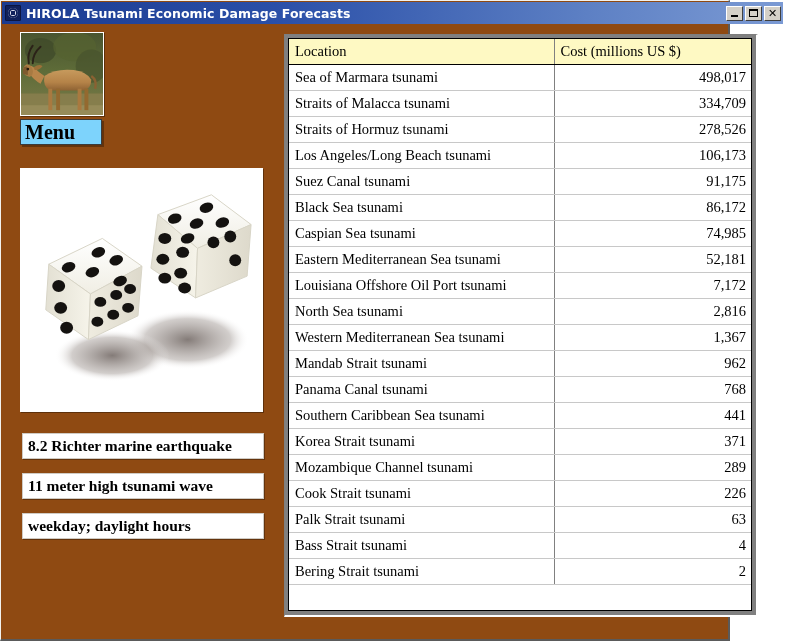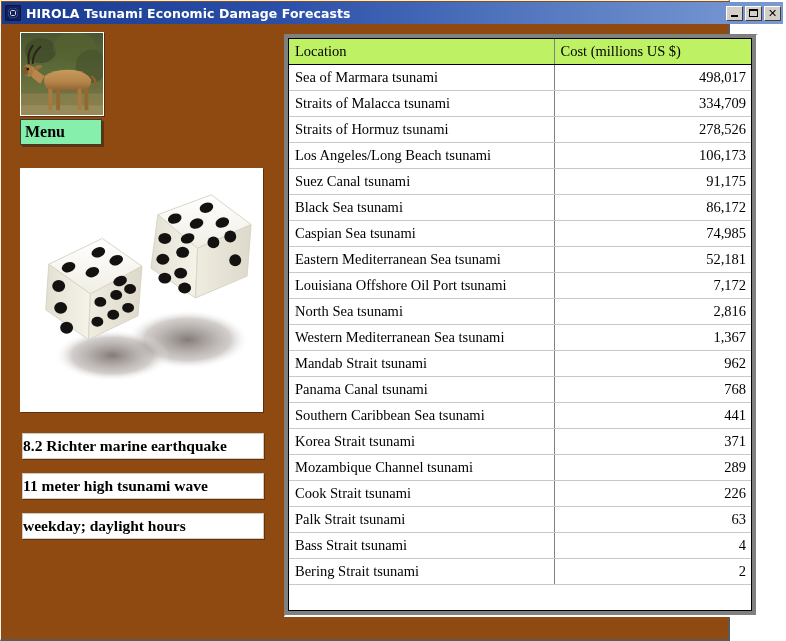--- a/index.html
+++ b/index.html
@@ -137,29 +137,29 @@
     overflow: hidden;
     position: relative;
     box-shadow: 1px 1px 0 rgba(0,0,0,0.35);
   }
   .hirola-svg { display: block; width: 100%; height: 100%; }
 
   .menu-btn {
     margin-top: 3px;
     width: 82px;
     height: 26px;
-    background: #86efac;
+    background: #7dd3fc;
     border: 1px solid #3a3a3a;
     box-sizing: border-box;
     display: flex;
     align-items: center;
     padding-left: 4px;
     font-family: "Liberation Serif", serif;
     font-weight: bold;
-    font-size: 16px;
+    font-size: 20px;
     color: #000;
     cursor: default;
     box-shadow: 2px 2px 0 rgba(0,0,0,0.30);
   }
 
   .dice-panel {
     position: absolute;
     left: 0px;
     top: 136px;
     width: 243px;
@@ -175,20 +175,21 @@
   .field {
     position: absolute;
     left: 2px;
     width: 242px;
     height: 26px;
     background: #ffffff;
     border: 1px solid #cfcbc4;
     box-sizing: border-box;
     display: flex;
     align-items: center;
+    padding-left: 5px;
     font-family: "Liberation Serif", serif;
     font-weight: bold;
     font-size: 15.5px;
     color: #000;
     white-space: nowrap;
     box-shadow: 1px 1px 0 rgba(0,0,0,0.30);
   }
   #field-0 { top: 401px; }
   #field-1 { top: 441px; }
   #field-2 { top: 481px; }
@@ -218,21 +219,21 @@
   }
   table.grid {
     border-collapse: collapse;
     width: 100%;
     table-layout: fixed;
     font-family: "Liberation Serif", serif;
     font-size: 14.5px;
     color: #000;
   }
   table.grid th {
-    background: #bef264;
+    background: #fef9c3;
     border-bottom: 1px solid #000000;
     border-right: 1px solid #808080;
     font-weight: normal;
     text-align: left;
     padding: 3px 5px 3px 6px;
     height: 19px;
     line-height: 17px;
     white-space: nowrap;
   }
   table.grid th.col-cost { border-right: none; }

